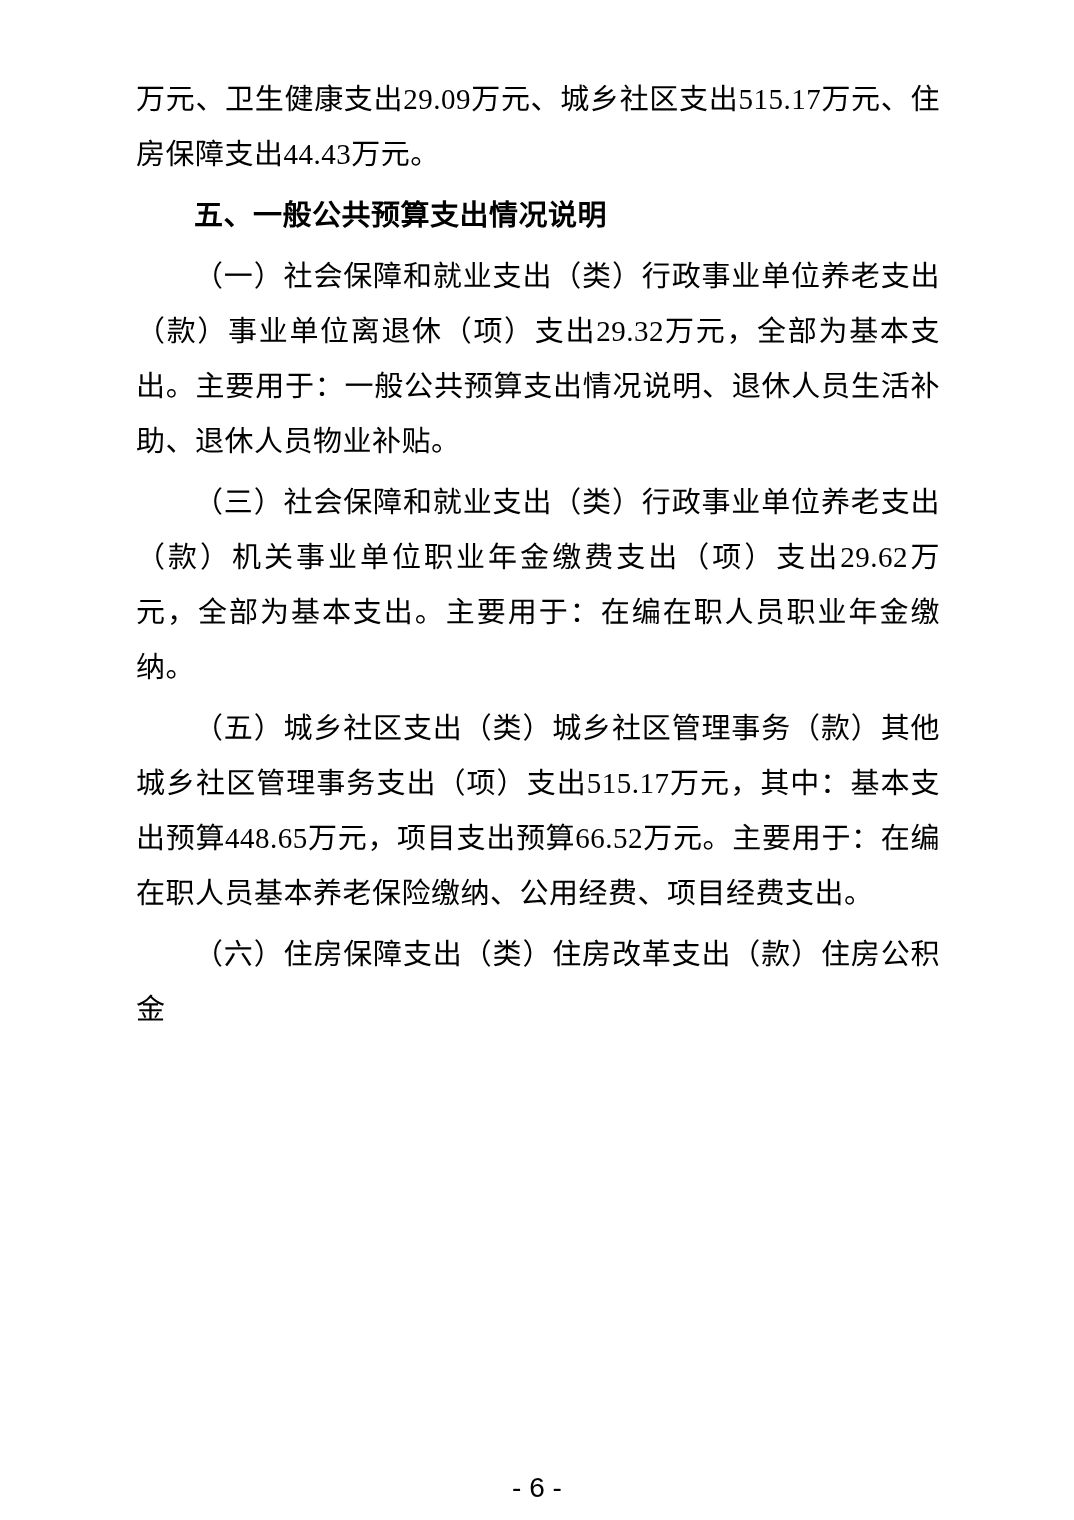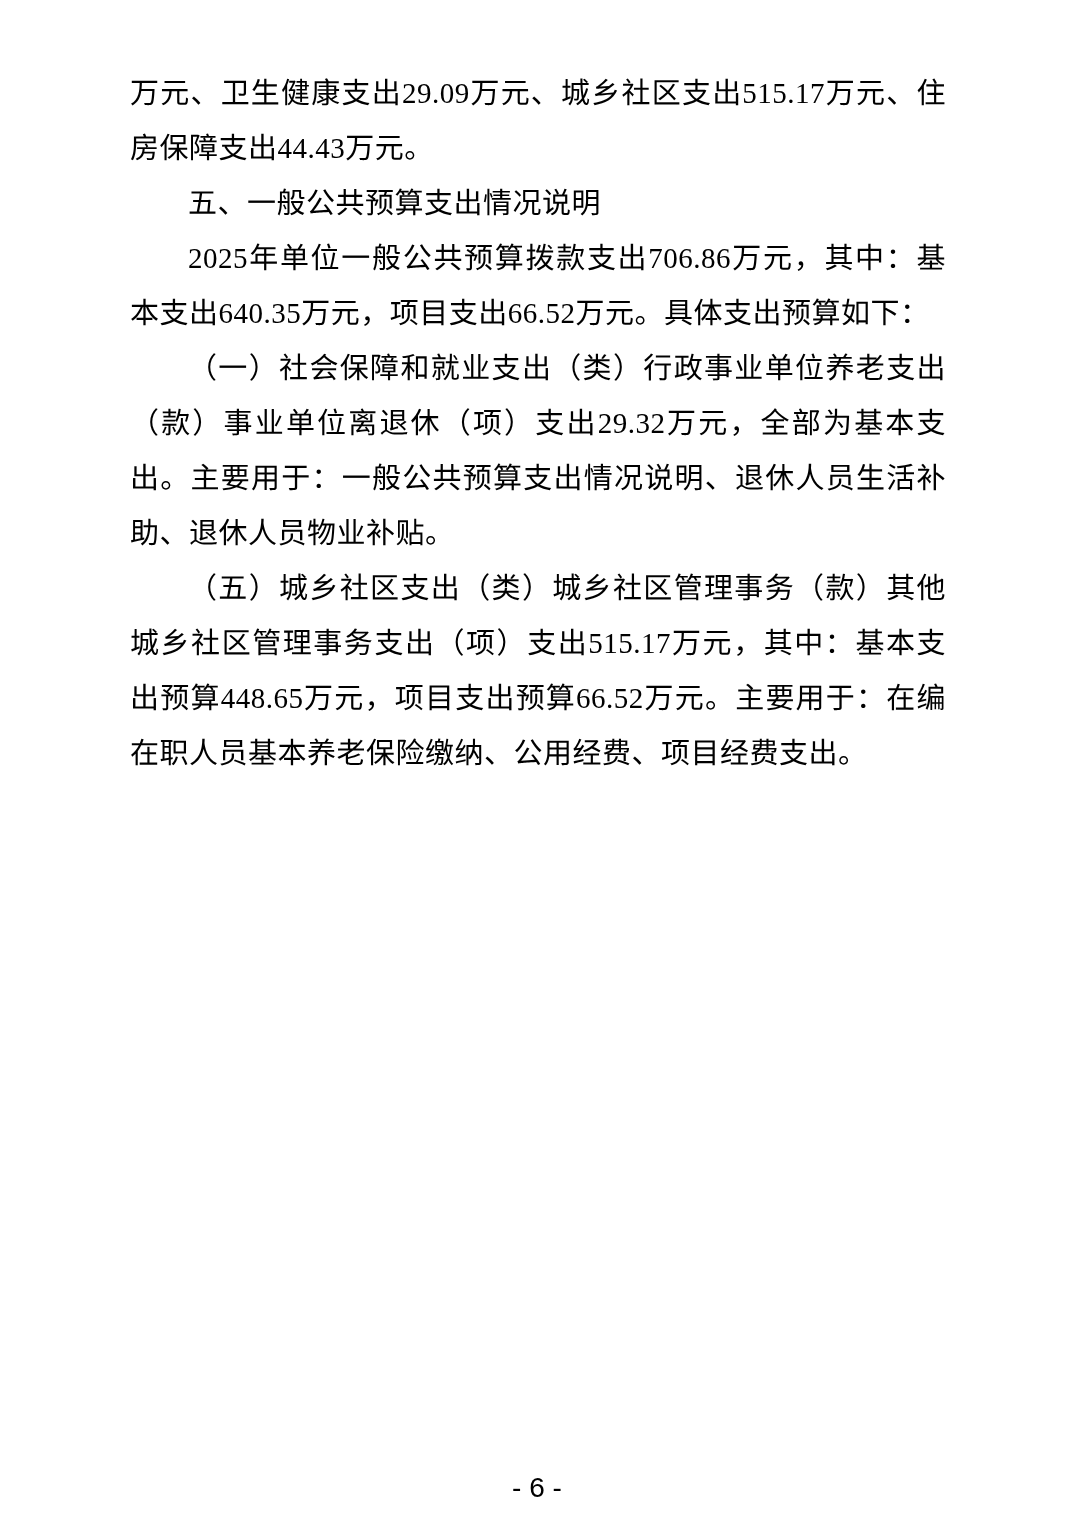--- a/index.html
+++ b/index.html
@@ -18,39 +18,39 @@
       color: #000000;
       font-family: "Liberation Serif", "DejaVu Serif", serif;
     }
     .doc-body {
       position: absolute;
       top: 66px;
       left: 130px;
       right: 128px;
     }
     .doc-body p {
-      margin: 0;
+      margin: 6px;
       font-size: 29px;
       line-height: 55px;
       text-align: justify;
       text-justify: inter-ideograph;
       letter-spacing: 0.5px;
       color: #000000;
     }
     .doc-body p.indent {
       text-indent: 2em;
     }
     .doc-body p.no-indent {
       text-indent: 0;
     }
     .section-heading {
       margin: 20px 0 22px 0;
       font-size: 31px;
       line-height: 55px;
-      font-weight: normal;
+      font-weight: bold;
       text-indent: 2em;
       font-family: "Liberation Sans", "DejaVu Sans", sans-serif;
       color: #000000;
     }
     .page-footer {
       position: absolute;
       bottom: 16px;
       left: 0;
       width: 100%;
       text-align: center;
@@ -62,19 +62,20 @@
   </style>
 </head>
 <body>
 
 <div class="page">
   <div class="doc-body">
     <p class="no-indent">万元、卫生健康支出29.09万元、城乡社区支出515.17万元、住房保障支出44.43万元。</p>
 
     <p class="section-heading">五、一般公共预算支出情况说明</p>
 
-    <p class="indent">2025年单位一般公共预算拨款支出706.86万元，其中：基本支出640.35万元，项目支出66.52万元。具体支出预算如下：</p>
     <p class="indent">（一）社会保障和就业支出（类）行政事业单位养老支出（款）事业单位离退休（项）支出29.32万元，全部为基本支出。主要用于：一般公共预算支出情况说明、退休人员生活补助、退休人员物业补贴。</p>
+    <p class="indent">（三）社会保障和就业支出（类）行政事业单位养老支出（款）机关事业单位职业年金缴费支出（项）支出29.62万元，全部为基本支出。主要用于：在编在职人员职业年金缴纳。</p>
     <p class="indent">（五）城乡社区支出（类）城乡社区管理事务（款）其他城乡社区管理事务支出（项）支出515.17万元，其中：基本支出预算448.65万元，项目支出预算66.52万元。主要用于：在编在职人员基本养老保险缴纳、公用经费、项目经费支出。</p>
+    <p class="indent">（六）住房保障支出（类）住房改革支出（款）住房公积金</p>
   </div>
 
   <div class="page-footer">- 6 -</div>
 </div>
 
 </body></html>

